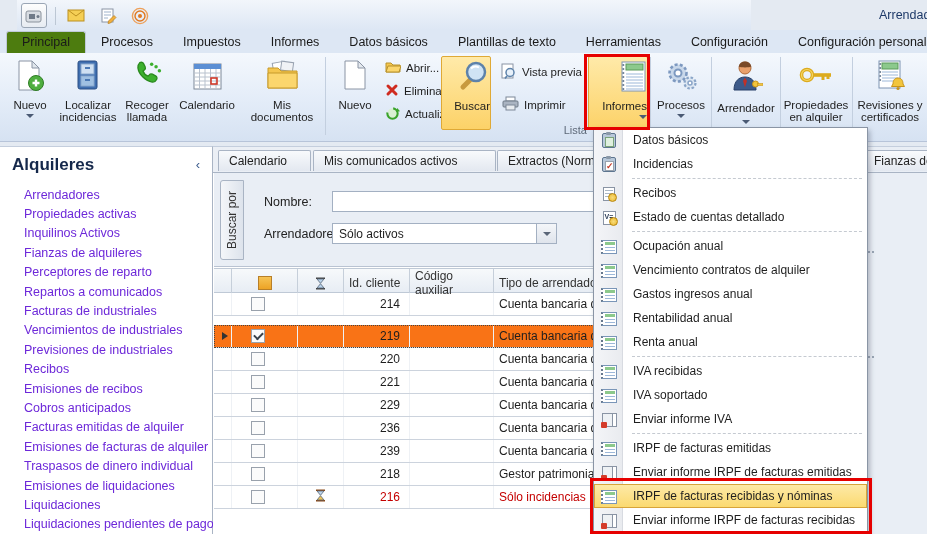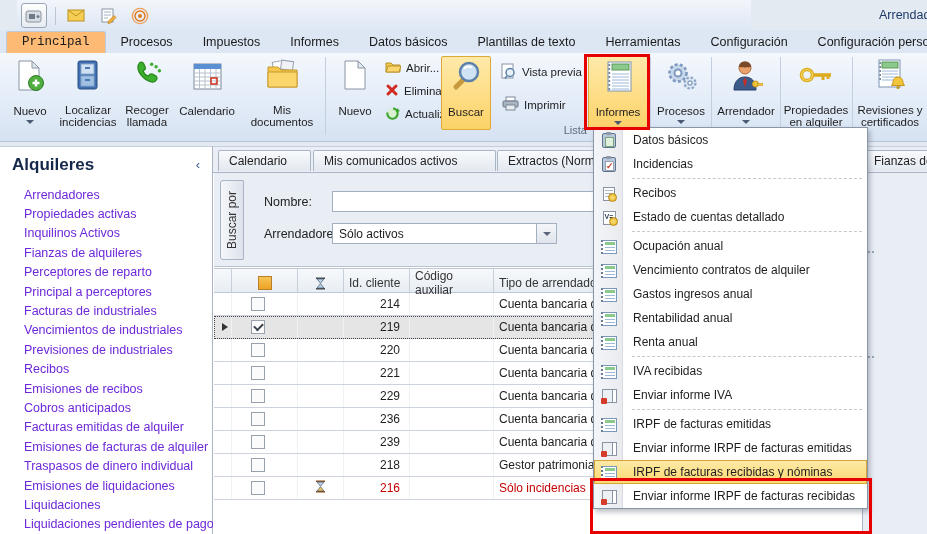--- a/index.html
+++ b/index.html
@@ -13,31 +13,31 @@
   .qat{position:absolute;left:4px;top:3px;display:flex;align-items:center;gap:8px;}
   .qbtn{width:24px;height:23px;display:flex;align-items:center;justify-content:center;border-radius:3px;}
   .qbtn.framed{border:1px solid #9aa6b5;background:linear-gradient(#fdfdfd,#e7ecf2);}
   .qsep{width:1px;height:18px;background:#bcc7d4;}
   .win-title{position:absolute;left:862px;top:8px;font-size:12.5px;color:#1d3968;white-space:nowrap;}
 
   
   .tabstrip{position:absolute;left:0;top:30px;width:927px;height:23px;display:flex;align-items:flex-end;
     padding-left:6px;background:#dde7f4;}
   .rtab{padding:3px 15px 4px 15px;font-size:12.5px;color:#1a1a1a;cursor:default;white-space:nowrap;}
-  .rtab.active{background:#fdba74;border:1px solid #bfcad8;border-bottom:none;border-radius:3px 3px 0 0;font-family:Liberation Mono, monospace;}
+  .rtab.active{background:#4d7c0f;border:1px solid #bfcad8;border-bottom:none;border-radius:3px 3px 0 0;}
 
   
   .ribbon{position:absolute;left:0;top:53px;width:927px;height:88px;
     background:linear-gradient(#f4f8fd,#e3ecf8 55%,#d6e2f2);border-bottom:1px solid #b7c4d9;}
   .bigbtn{position:absolute;top:3px;height:72px;display:flex;flex-direction:column;align-items:center;
     font-size:11.5px;line-height:12px;text-align:center;border-radius:2px;}
   .bigbtn .ic{height:36px;display:flex;align-items:center;justify-content:center;margin-top:1px;}
-  .bigbtn .lbl{margin-top:12px;}
+  .bigbtn .lbl{margin-top:6px;}
   .caret{width:0;height:0;border:4px solid transparent;border-top-color:#4a5a74;margin-top:3px;}
-  .pressed{background:linear-gradient(#ffeaa9,#fcd268);border:1px solid #dfa936;}
+  .pressed{background:linear-gradient(#ffeaa9,#fcd268);border:1px solid #dfa936;align-items:flex-end;}
   .smallbtn{position:absolute;display:flex;align-items:center;gap:5px;font-size:11.5px;height:20px;white-space:nowrap;}
   .gsep{position:absolute;top:4px;height:78px;width:1px;background:#c3cfdf;}
   .grouplbl{position:absolute;top:71px;font-size:11px;color:#5f6a7a;text-align:right;}
 
   
   .sidebar{position:absolute;left:0;top:146px;width:212px;height:388px;background:#fff;
     border-right:1px solid #a9b4c4;border-top:1px solid #c4cedd;}
   .sb-head{position:absolute;left:12px;top:8px;font-size:17px;font-weight:bold;color:#15284b;}
   .sb-collapse{position:absolute;right:12px;top:10px;font-size:13px;color:#3a5a8c;}
   .sb-items{position:absolute;left:24px;top:38px;right:4px;}
@@ -66,21 +66,21 @@
   .ddarrow{width:0;height:0;border:4px solid transparent;border-top-color:#5a6678;margin-top:4px;}
 
   
   .grid{position:absolute;left:1px;top:121px;width:648px;}
   .ghead,.trow{display:grid;grid-template-columns:18px 66px 46px 66px 84px 1fr;}
   .ghead{height:23px;background:linear-gradient(#f7f9fb,#e7edf4);border-top:1px solid #bfc9d6;border-bottom:1px solid #bfc9d6;}
   .ghead .c{border-right:1px solid #c6cfda;display:flex;align-items:center;font-size:12px;color:#333;padding:0 5px;box-sizing:border-box;}
   .trow{height:22px;border-bottom:1px solid #ccd3dd;background:#fff;}
   .trow .c{display:flex;align-items:center;font-size:12px;padding:0 5px;box-sizing:border-box;border-right:1px solid #eef1f5;}
   .trow .id-c{justify-content:flex-end;padding-right:9px;}
-  .trow.sel{background:#e5e5e5;outline:1px dotted #444;outline-offset:-1px;}
+  .trow.sel{background:#f97316;outline:1px dotted #444;outline-offset:-1px;margin-top:9px;}
   .trow.alert .id-c,.trow.alert .tipo-c{color:#c40000;}
   .selarrow{width:0;height:0;border:4px solid transparent;border-left:6px solid #333;margin-left:3px;}
   .cb{position:relative;width:12px;height:12px;background:#fbfbfb;border:1px solid #99a1ac;margin-left:14px;}
   .cb.amber{background:linear-gradient(#f6c354,#eda325);border-color:#b87f28;}
   .cb.checked::before{content:"";position:absolute;left:2px;top:2px;width:7px;height:4px;
     border-left:2px solid #39414a;border-bottom:2px solid #39414a;transform:rotate(-45deg);}
   .cellcenter{justify-content:center;}
 
   
   .rightpanel{position:absolute;left:862px;top:146px;width:65px;height:388px;background:#e9eef5;
@@ -426,21 +426,21 @@
 
   <div class="sidebar">
     <div class="sb-head">Alquileres</div>
     <div class="sb-collapse">‹</div>
     <div class="sb-items" id="sidebar-items">
         <div class="sb-item">Arrendadores</div>
         <div class="sb-item">Propiedades activas</div>
         <div class="sb-item">Inquilinos Activos</div>
         <div class="sb-item">Fianzas de alquileres</div>
         <div class="sb-item">Perceptores de reparto</div>
-        <div class="sb-item">Principal a perceptores</div>
+        <div class="sb-item">Repartos a comunicados</div>
         <div class="sb-item">Facturas de industriales</div>
         <div class="sb-item">Vencimientos de industriales</div>
         <div class="sb-item">Previsiones de industriales</div>
         <div class="sb-item">Recibos</div>
         <div class="sb-item">Emisiones de recibos</div>
         <div class="sb-item">Cobros anticipados</div>
         <div class="sb-item">Facturas emitidas de alquiler</div>
         <div class="sb-item">Emisiones de facturas de alquiler</div>
         <div class="sb-item">Traspasos de dinero individual</div>
         <div class="sb-item">Emisiones de liquidaciones</div>
@@ -658,20 +658,26 @@
       </div>
       <div class="msep"></div>
       <div class="mitem">
         <span class="icell">
           <span class="icn report-table-icon"></span>
         </span>
         <span class="mlabel">IVA recibidas</span>
       </div>
       <div class="mitem">
         <span class="icell">
+          <span class="icn report-table-icon"></span>
+        </span>
+        <span class="mlabel">IVA soportado</span>
+      </div>
+      <div class="mitem">
+        <span class="icell">
           <span class="icn send-report-icon"></span>
         </span>
         <span class="mlabel">Enviar informe IVA</span>
       </div>
       <div class="msep"></div>
       <div class="mitem">
         <span class="icell">
           <span class="icn report-table-icon"></span>
         </span>
         <span class="mlabel">IRPF de facturas emitidas</span>

